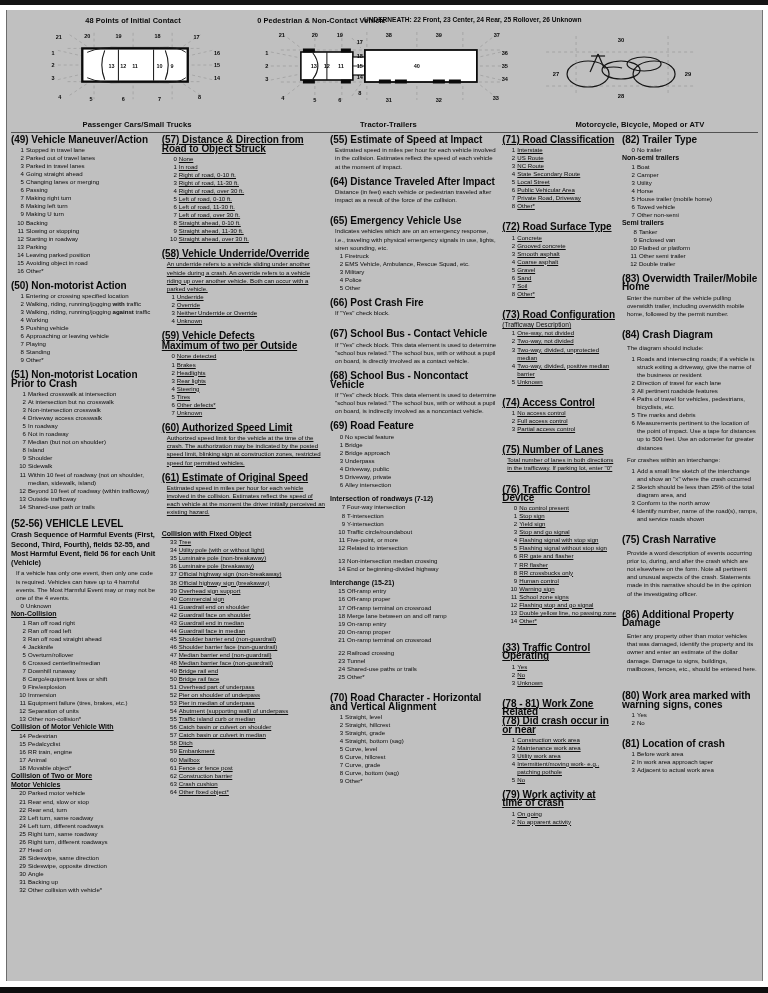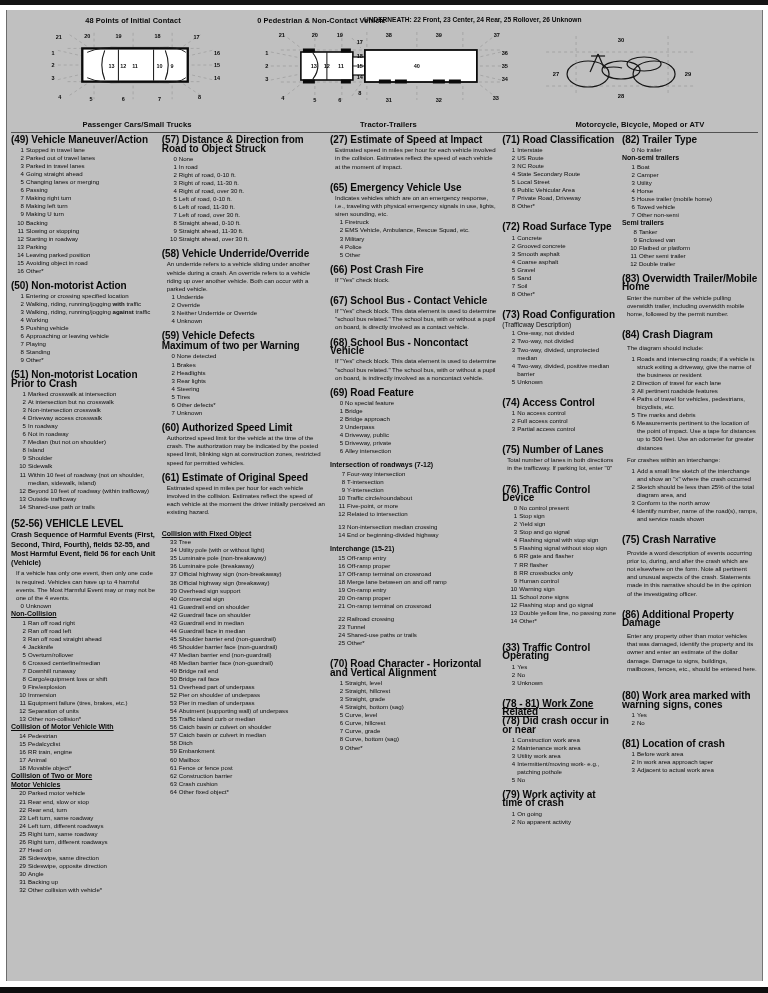--- a/index.html
+++ b/index.html
@@ -39,23 +39,23 @@
   .dg-underneath{
     position:absolute;top:4px;right:2px;font-size:6.6px;font-weight:bold;
     white-space:nowrap;
   }
   .hr-rule{border:0;border-top:1px solid #555;margin:2px 0 1px 0;}
 
   
   .cols{display:flex;gap:5px;padding-top:2px;}
   .col{font-size:6.1px;line-height:8.1px;}
   .c1{width:150px;}
-  .c2{width:168px;}
+  .c2{width:168px;text-decoration:underline;}
   .c3{width:172px;}
-  .c4{width:118px;}
+  .c4{width:118px;text-decoration:underline;}
   .c5{width:140px;}
 
   .sec{margin-bottom:7px;}
   .sec-h{
     font-weight:bold;font-size:10px;line-height:8.6px;margin-bottom:1.5px;
     letter-spacing:-.05px;
   }
   .sec-h.big{font-size:10px;line-height:11px;}
   .sub-h{font-weight:bold;font-size:7px;line-height:8.6px;}
   .sub-h.ul{text-decoration:underline;}
@@ -384,21 +384,21 @@
         <ul class="codes">
               <li><span class="n">1</span><span>Underride</span></li>
               <li><span class="n">2</span><span>Override</span></li>
               <li><span class="n">3</span><span>Neither Underride or Override</span></li>
               <li><span class="n">4</span><span>Unknown</span></li>
             </ul>
       </div>
 
       <div class="sec">
         <div class="sec-h">(59) Vehicle Defects</div>
-        <div class="sec-h">Maximum of two per Warning</div>
+        <div class="sec-h">Maximum of two per Outside</div>
         <ul class="codes">
               <li><span class="n">0</span><span>None detected</span></li>
               <li><span class="n">1</span><span>Brakes</span></li>
               <li><span class="n">2</span><span>Headlights</span></li>
               <li><span class="n">3</span><span>Rear lights</span></li>
               <li><span class="n">4</span><span>Steering</span></li>
               <li><span class="n">5</span><span>Tires</span></li>
               <li><span class="n">6</span><span>Other defects*</span></li>
               <li><span class="n">7</span><span>Unknown</span></li>
             </ul>
@@ -451,25 +451,29 @@
               <li><span class="n">62</span><span>Construction barrier</span></li>
               <li><span class="n">63</span><span>Crash cushion</span></li>
               <li><span class="n">64</span><span>Other fixed object*</span></li>
             </ul>
       </div>
     </div>
 
     <div class="col c3">
 
       <div class="sec">
-        <div class="sec-h">(27) Estimate of Speed at Impact</div>
+        <div class="sec-h">(55) Estimate of Speed at Impact</div>
         <div class="note">Estimated speed in miles per hour for each vehicle involved in the collision.  Estimates reflect the speed of each vehicle at the moment of impact.</div>
       </div>
 
 
+      <div class="sec">
+        <div class="sec-h">(64) Distance Traveled After Impact</div>
+        <div class="note">Distance (in feet) each vehicle or pedestrian traveled after impact as a result of the force of the collision.</div>
+      </div>
 
       <div class="spacer"></div>
 
       <div class="sec">
         <div class="sec-h">(65) Emergency Vehicle Use</div>
         <div class="note">Indicates vehicles which are on an emergency response, i.e., traveling with physical emergency signals in use, lights, siren sounding, etc.</div>
         <ul class="codes">
               <li><span class="n">1</span><span>Firetruck</span></li>
               <li><span class="n">2</span><span>EMS Vehicle, Ambulance, Rescue Squad, etc.</span></li>
               <li><span class="n">3</span><span>Military</span></li>

